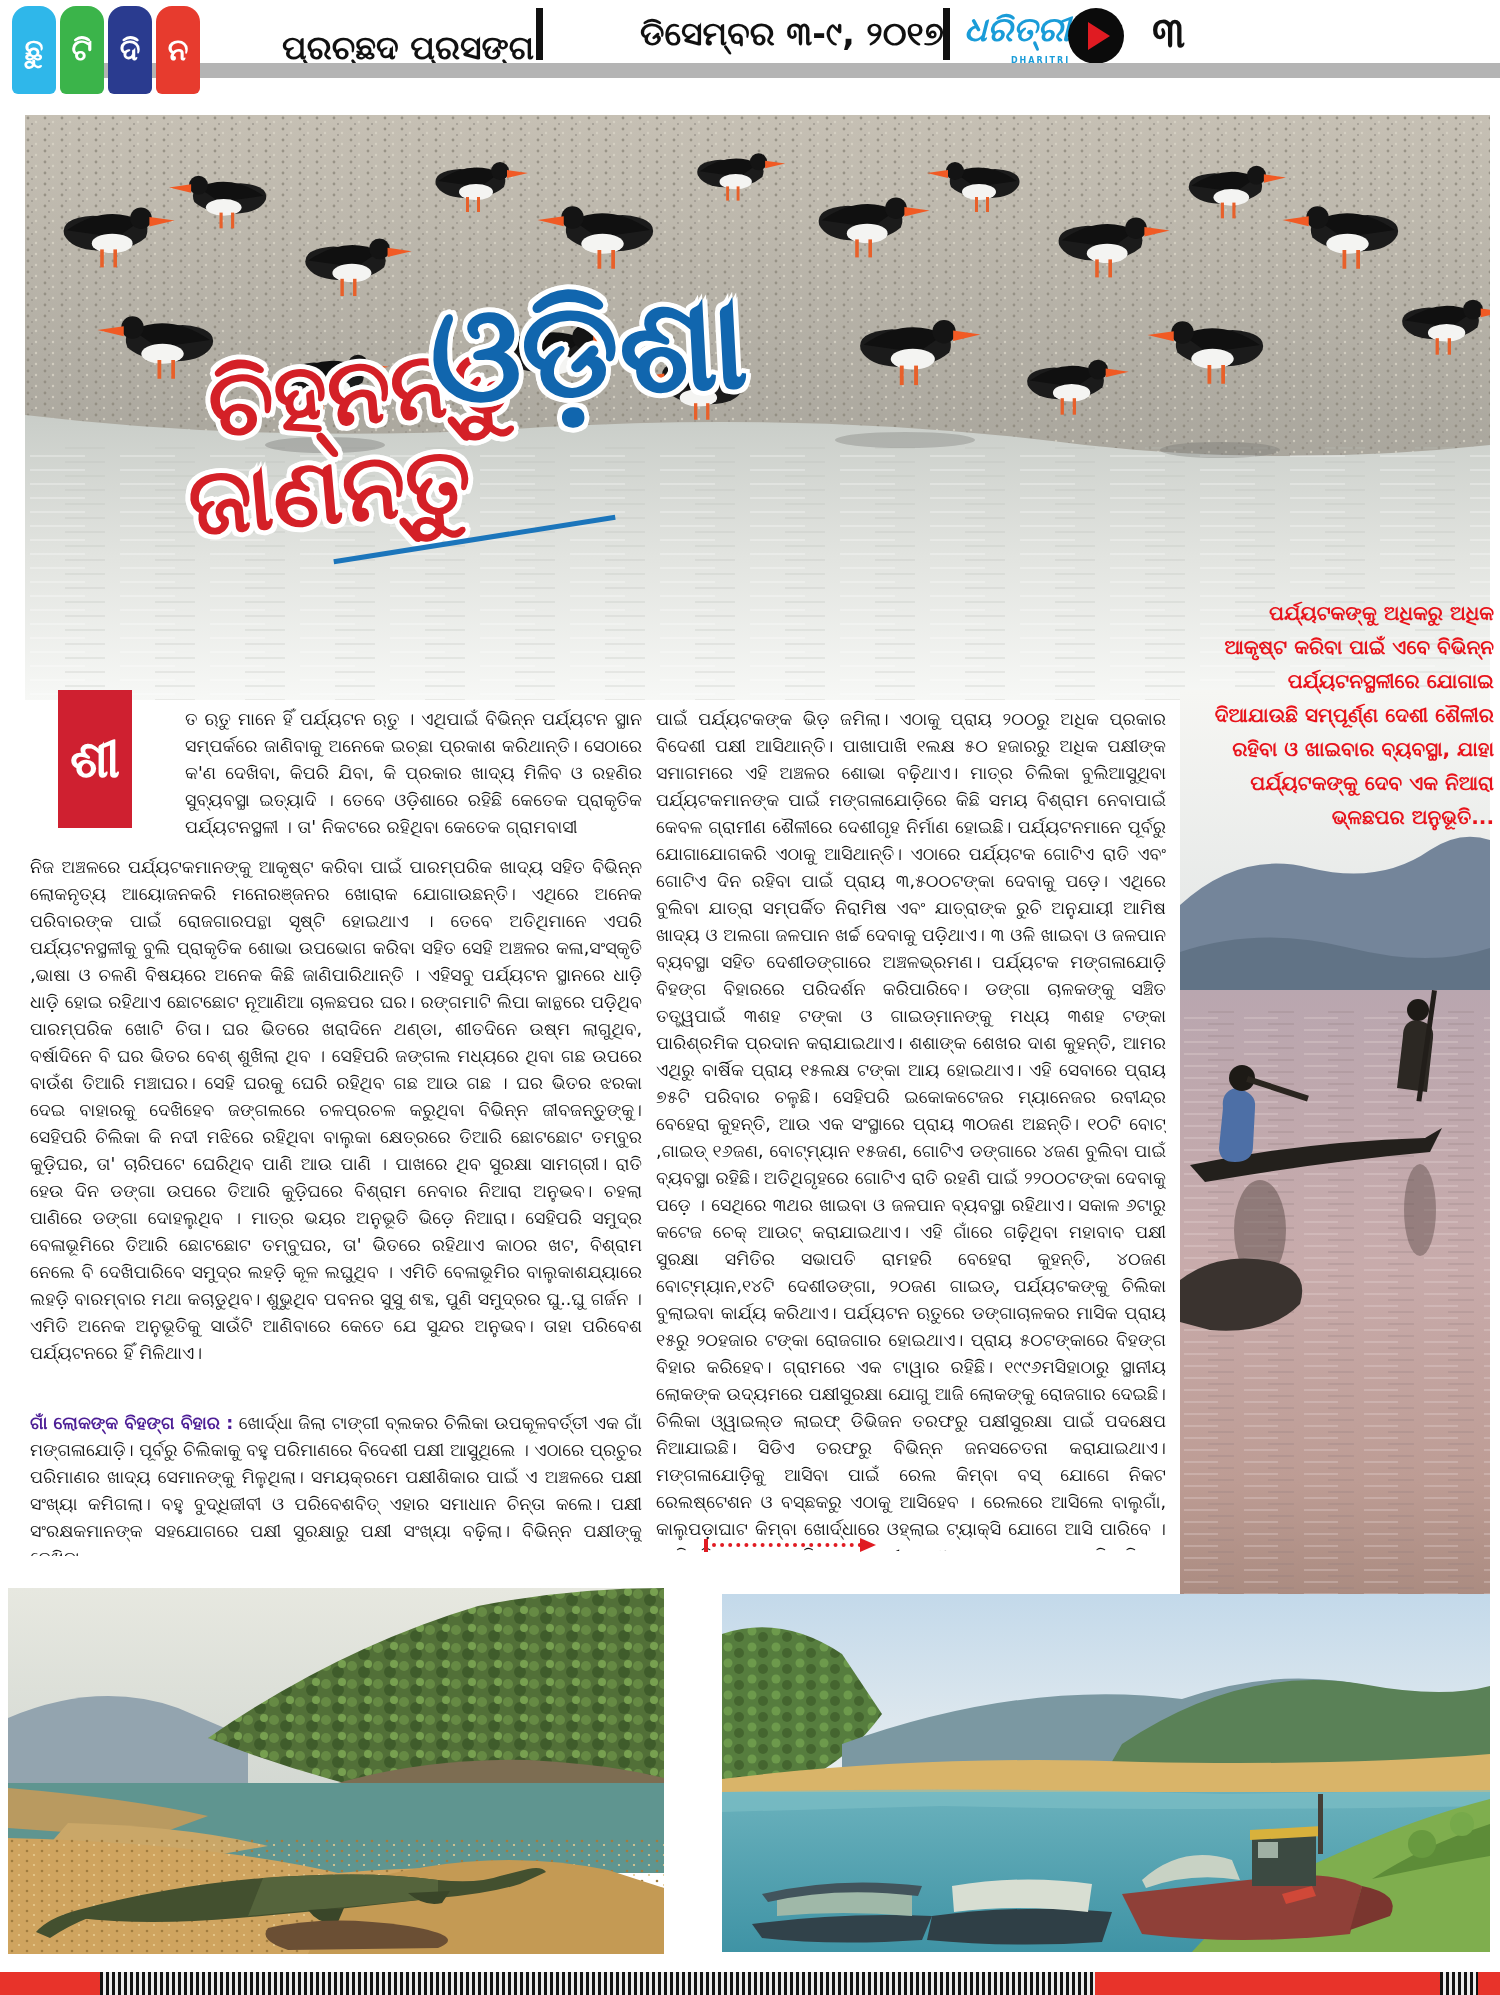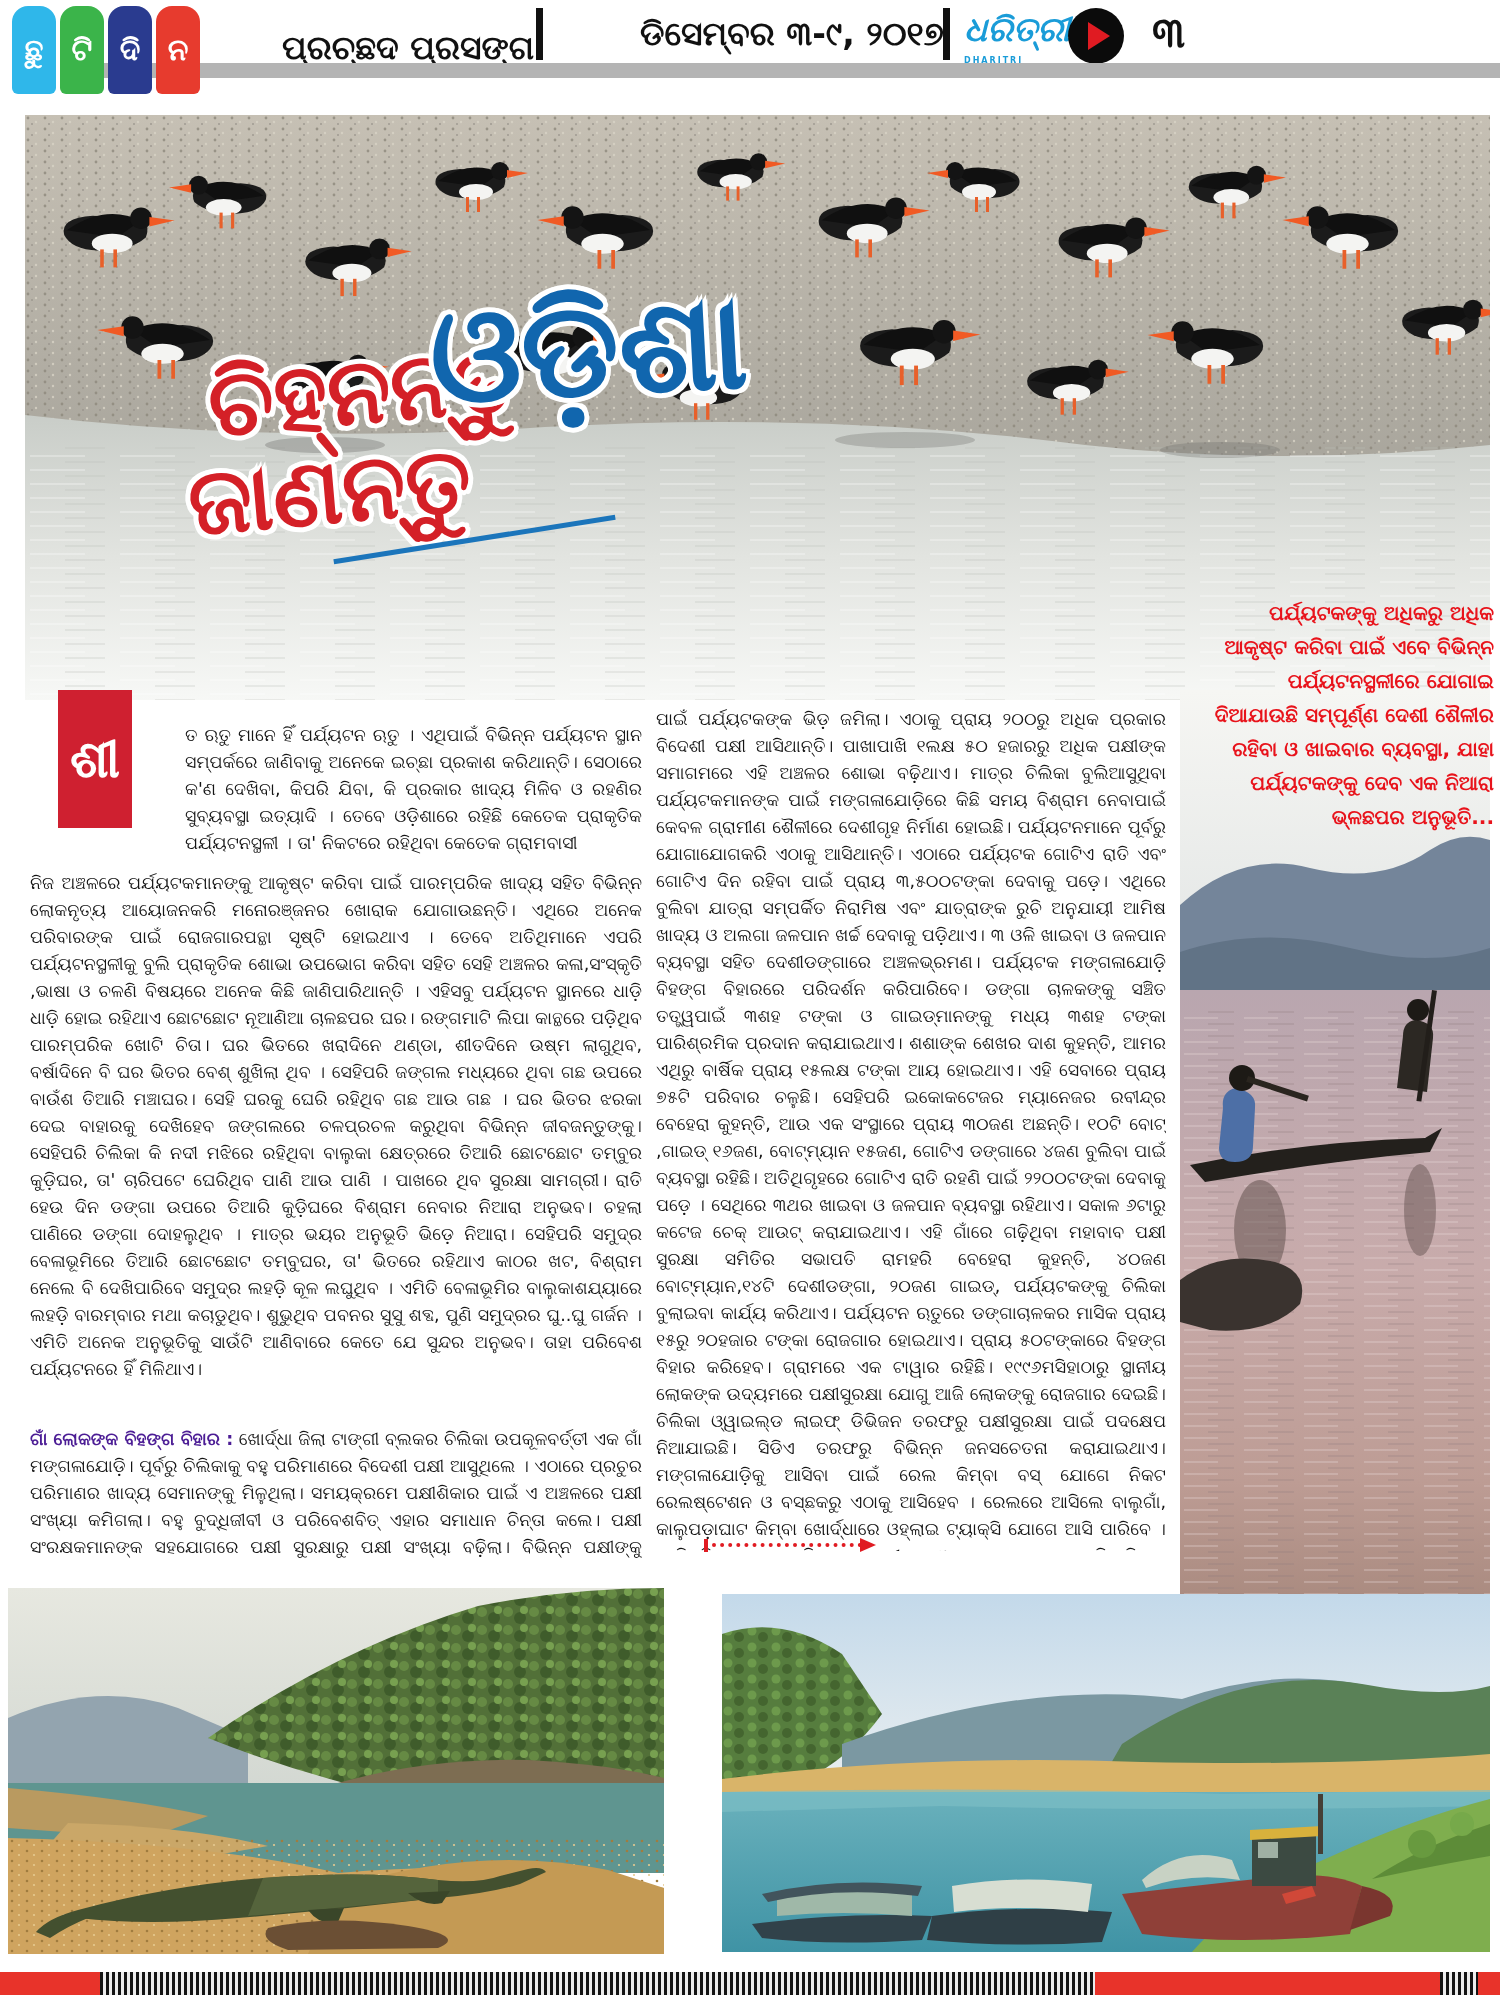--- a/index.html
+++ b/index.html
@@ -6,37 +6,37 @@
   .page{position:relative;width:1500px;height:1995px;background:#ffffff;margin:0 auto;
         font-family:"DejaVu Sans","Liberation Sans",sans-serif;overflow:hidden;}
   .abs{position:absolute;}
   
   .logo-tab{position:absolute;top:6px;width:44px;height:88px;border-radius:16px 16px 6px 6px;
             color:#fff;font-weight:bold;font-size:30px;display:flex;align-items:center;justify-content:center;z-index:5;}
   .hdr-text{font-weight:bold;color:#111;white-space:nowrap;}
   .hdr-bar{position:absolute;top:8px;width:7px;height:52px;background:#111;}
   .gray-rule{position:absolute;left:95px;top:63px;width:1405px;height:15px;background:#b4b4b4;}
   .masthead{position:absolute;left:964px;top:12px;color:#1a9cd8;font-weight:bold;font-size:34px;font-style:italic;line-height:34px;white-space:nowrap;}
-  .masthead-sub{display:block;font-style:normal;font-size:8px;letter-spacing:2px;font-weight:bold;color:#1a9cd8;margin-top:-2px;text-align:left;}
+  .masthead-sub{display:block;font-style:normal;font-size:8px;letter-spacing:2px;font-weight:bold;color:#1a9cd8;margin-top:-2px;text-align:right;}
   .play-circle{position:absolute;left:1068px;top:8px;width:56px;height:56px;border-radius:50%;background:#0b0b0b;display:flex;align-items:center;justify-content:center;}
   .play-tri{width:0;height:0;border-left:22px solid #e01b22;border-top:14px solid transparent;border-bottom:14px solid transparent;margin-left:6px;}
   
   .big-title{position:absolute;font-weight:bold;white-space:nowrap;z-index:4;
      text-shadow:-4px -4px 0 #fff,4px -4px 0 #fff,-4px 4px 0 #fff,4px 4px 0 #fff,0 -5px 0 #fff,0 5px 0 #fff,-5px 0 0 #fff,5px 0 0 #fff;}
   .title-line{position:absolute;left:332px;top:537px;width:285px;height:5px;background:#1b75bb;transform:rotate(-9deg);z-index:4;}
   
   .side-text{position:absolute;left:1178px;top:596px;width:316px;z-index:4;text-align:right;
      color:#e8131b;font-weight:bold;font-size:20px;line-height:34px;}
   .side-text div{white-space:nowrap;overflow:hidden;}
   
   .dropcap{position:absolute;left:58px;top:690px;width:74px;height:138px;background:#cf2030;z-index:3;
      color:#fff;font-weight:bold;font-size:52px;display:flex;align-items:center;justify-content:center;}
   .bodytext{font-size:17.5px;line-height:27px;color:#141414;text-align:justify;}
   .col{position:absolute;overflow:hidden;}
-  .p-intro{margin:16px 0 0 155px;height:148px;overflow:hidden;}
+  .p-intro{margin:0 0 0 155px;height:148px;overflow:hidden;}
   .p-main{margin:0;height:556px;overflow:hidden;}
   .p-sub{margin:0;height:146px;overflow:hidden;}
   .subhead-lead{color:#4c1d95;font-weight:bold;}
   .arrow{position:absolute;left:712px;top:1543px;width:150px;height:0;border-top:4px dotted #e01b22;}
   .arrow::before{content:"";position:absolute;left:-8px;top:-8px;width:4px;height:13px;background:#e01b22;}
   .arrow::after{content:"";position:absolute;right:-14px;top:-9px;width:0;height:0;
      border-left:16px solid #e01b22;border-top:7px solid transparent;border-bottom:7px solid transparent;}
   
   .foot-stripes{position:absolute;top:1972px;height:23px;background:repeating-linear-gradient(90deg,#141414 0 3px,#ececec 3px 6px);}
   .foot-red{position:absolute;top:1972px;height:23px;background:#e8332a;}

